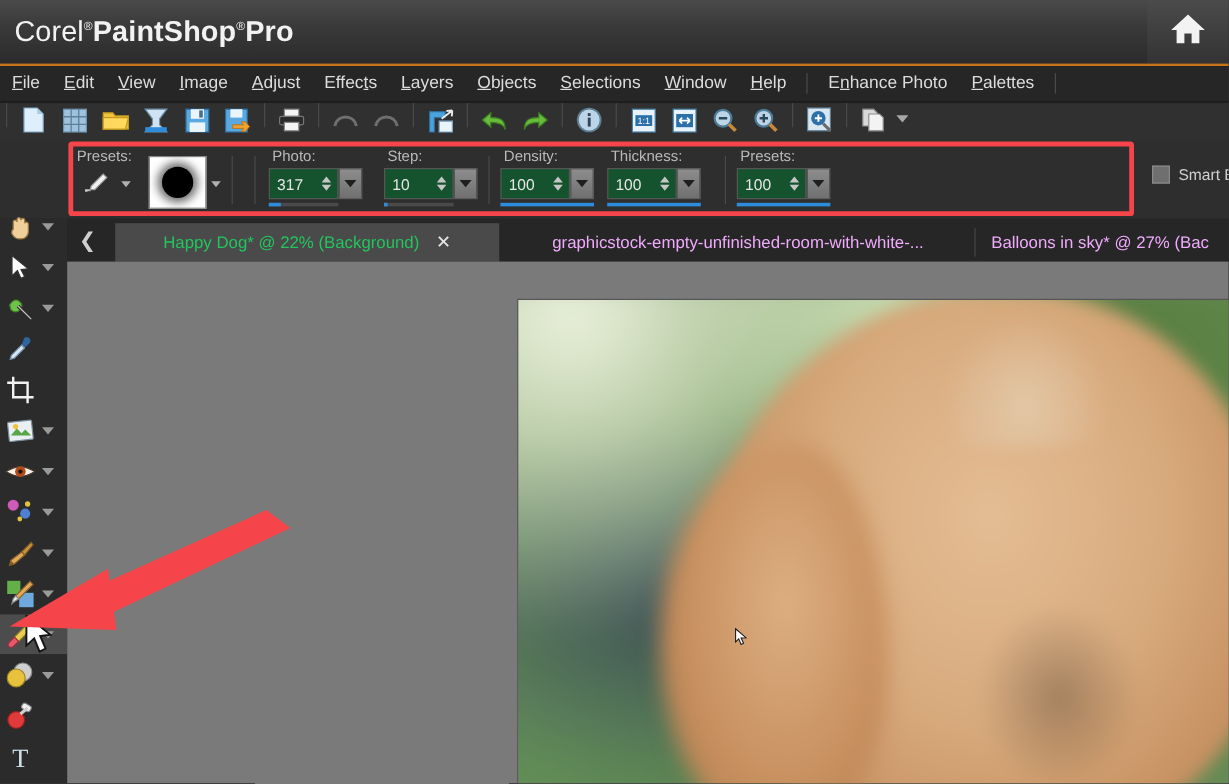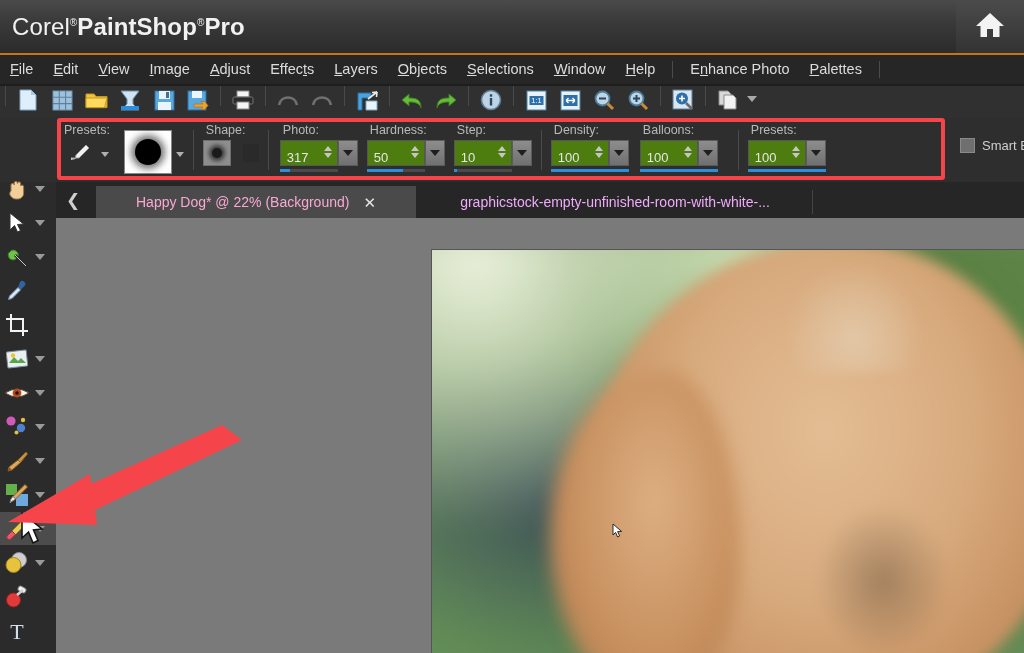--- a/index.html
+++ b/index.html
@@ -53,22 +53,22 @@
   .swatch-dot{width:26px;height:26px;border-radius:50%;background:#000;
     box-shadow:0 0 7px 4px rgba(0,0,0,.55);}
   .mini-caret{margin-left:4px;}
 
   .shape-chip{width:28px;height:26px;background:#8e8e8e;display:flex;align-items:center;justify-content:center;
     border:1px solid #6e6e6e;box-sizing:border-box;}
   .shape-chip .d{width:10px;height:10px;border-radius:50%;background:#1a1a1a;box-shadow:0 0 4px 3px rgba(0,0,0,.6);}
   .shape-sq{width:16px;height:18px;background:#2a2a2a;margin-left:12px;}
 
   .spin{display:flex;align-items:flex-start;}
-  .spin-field{height:26px;min-width:54px;background:#4d7c0f;border:1px solid #565656;
-    display:flex;align-items:flex-end;box-sizing:border-box;}
+  .spin-field{height:26px;min-width:54px;background:#14532d;border:1px solid #565656;
+    display:flex;align-items:center;box-sizing:border-box;}
   .spin-val{font-size:13px;color:#e6e6e6;padding-left:6px;}
   .spin-arrows{width:14px;height:26px;display:flex;flex-direction:column;align-items:center;
     justify-content:center;margin-left:auto;margin-right:2px;}
   .ar-up,.ar-dn{width:0;height:0;border-left:4px solid transparent;border-right:4px solid transparent;}
   .ar-up{border-bottom:5px solid #c6c6c6;margin-bottom:2px;}
   .ar-dn{border-top:5px solid #c6c6c6;}
   .spin-drop{width:20px;height:26px;background:linear-gradient(180deg,#8d8d8d,#707070);
     border:1px solid #5b5b5b;box-sizing:border-box;display:flex;align-items:center;justify-content:center;}
   .drop-caret{width:0;height:0;border-left:5px solid transparent;border-right:5px solid transparent;
     border-top:6px solid #1f1f1f;}
@@ -79,21 +79,21 @@
   .chk{width:15px;height:15px;background:#6f6f6f;border:1px solid #8a8a8a;box-sizing:border-box;}
   .smart-lbl{font-size:13px;color:#cfcfcf;margin-left:7px;white-space:nowrap;}
 
   
   .tabbar{position:absolute;left:0;top:182px;width:1024px;height:36px;background:#262626;}
   .tab-scroll{position:absolute;left:58px;top:182px;width:30px;height:36px;
     display:flex;align-items:center;justify-content:center;color:#cfcfcf;font-size:17px;}
   .tab{position:absolute;top:186px;height:32px;background:#4a4a4a;display:flex;align-items:center;
     box-sizing:border-box;}
   .tab.inactive{background:#262626;}
-  .tab-lbl{font-size:14px;color:#f9a8d4;white-space:nowrap;}
+  .tab-lbl{font-size:14px;color:#22c55e;white-space:nowrap;}
   .tab.inactive .tab-lbl{color:#f0abfc;}
   .tab-x{margin-left:14px;color:#e6e6e6;font-size:15px;line-height:1;}
   .tab-divider{position:absolute;top:190px;width:1px;height:24px;background:#444;}
 
   
   .toolpal{position:absolute;left:0;top:182px;width:56px;height:471px;background:#2b2b2b;}
   .toolrow{position:absolute;left:0;width:56px;height:33px;display:flex;align-items:center;}
   .toolrow.sel{background:#4c4c4c;}
   .toolicon{width:34px;height:30px;display:flex;align-items:center;justify-content:center;}
   .tool-caret{width:0;height:0;border-left:5px solid transparent;border-right:5px solid transparent;
@@ -332,29 +332,20 @@
             <div class="swatch-dot"></div>
           </div>
         <span class="mini-caret">
           <span style="display:inline-block;width:0;height:0;border-left:4.5px solid transparent;border-right:4.5px solid transparent;border-top:5.5px solid #b0b0b0;"></span>
         </span>
       </div>
     </div>
 
     <div class="grp-sep"></div>
 
-    <div class="opt-group">
-      <div class="opt-label">Shape:</div>
-      <div class="opt-body">
-        <div class="shape-chip">
-            <div class="d"></div>
-          </div>
-        <div class="shape-sq"></div>
-      </div>
-    </div>
 
     <div class="grp-sep"></div>
 
     <div class="opt-group" style="margin-left:2px;">
       <div class="opt-label">Photo:</div>
       <div class="spin">
         <div class="spin-field" style="width:58px">
           <span class="spin-val">317</span>
           <span class="spin-arrows">
               <i class="ar-up"></i>
@@ -365,38 +356,20 @@
             <i class="drop-caret"></i>
           </div>
       </div>
       <div class="track" style="width:58px">
           <div class="fill" style="width:17%"></div>
         </div>
     </div>
 
     <div class="grp-sep" style="background:transparent;margin:8px 4px 0 4px;"></div>
 
-    <div class="opt-group">
-      <div class="opt-label">Hardness:</div>
-      <div class="spin">
-        <div class="spin-field" style="width:58px">
-          <span class="spin-val">50</span>
-          <span class="spin-arrows">
-              <i class="ar-up"></i>
-              <i class="ar-dn"></i>
-            </span>
-        </div>
-        <div class="spin-drop">
-            <i class="drop-caret"></i>
-          </div>
-      </div>
-      <div class="track" style="width:58px">
-          <div class="fill" style="width:62%"></div>
-        </div>
-    </div>
 
     <div class="grp-sep" style="background:transparent;margin:8px 4px 0 4px;"></div>
 
     <div class="opt-group">
       <div class="opt-label">Step:</div>
       <div class="spin">
         <div class="spin-field" style="width:58px">
           <span class="spin-val">10</span>
           <span class="spin-arrows">
               <i class="ar-up"></i>
@@ -429,21 +402,21 @@
           </div>
       </div>
       <div class="track" style="width:78px">
           <div class="fill" style="width:100%"></div>
         </div>
     </div>
 
     <div class="grp-sep" style="background:transparent;margin:8px 5px 0 5px;"></div>
 
     <div class="opt-group">
-      <div class="opt-label">Balloons:</div>
+      <div class="opt-label">Thickness:</div>
       <div class="spin">
         <div class="spin-field" style="width:58px">
           <span class="spin-val">100</span>
           <span class="spin-arrows">
               <i class="ar-up"></i>
               <i class="ar-dn"></i>
             </span>
         </div>
         <div class="spin-drop">
             <i class="drop-caret"></i>
@@ -494,20 +467,23 @@
   <div class="tab" style="left:96px;width:320px;padding:0 16px;justify-content:center;">
     <span class="tab-lbl">Happy Dog* @  22% (Background)</span>
     <span class="tab-x">✕</span>
   </div>
 
   <div class="tab inactive" style="left:420px;width:390px;padding:0 10px;justify-content:center;">
     <span class="tab-lbl">graphicstock-empty-unfinished-room-with-white-...</span>
   </div>
   <div class="tab-divider" style="left:812px"></div>
 
+  <div class="tab inactive" style="left:818px;width:206px;padding:0 8px;">
+    <span class="tab-lbl">Balloons in sky* @  27% (Bac</span>
+  </div>
 
   <div class="toolpal">
 
     <div class="toolrow" style="top:-10px">
       <div class="toolicon">
         <svg width="22" height="22" viewBox="0 0 22 22">
             <path d="M5 13 V7 a1.6 1.6 0 013.2 0 V5 a1.6 1.6 0 013.2 0 V5.5 a1.6 1.6 0 013.2 0 V8 a1.6 1.6 0 013 .6 V15 c0 3.5-2.6 6-6 6 h-2 c-3 0-4.4-2-5.8-4.4 L4 14.2 Z" fill="#f0cf9a" stroke="#9a7a45"></path>
           </svg>
       </div>
       <i class="tool-caret"></i>

